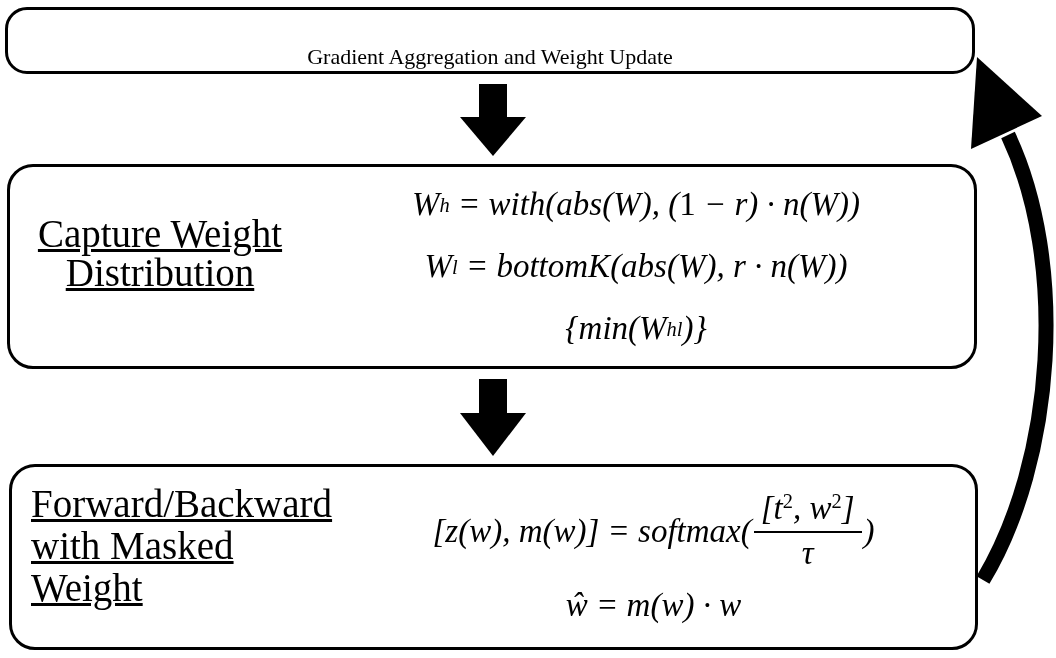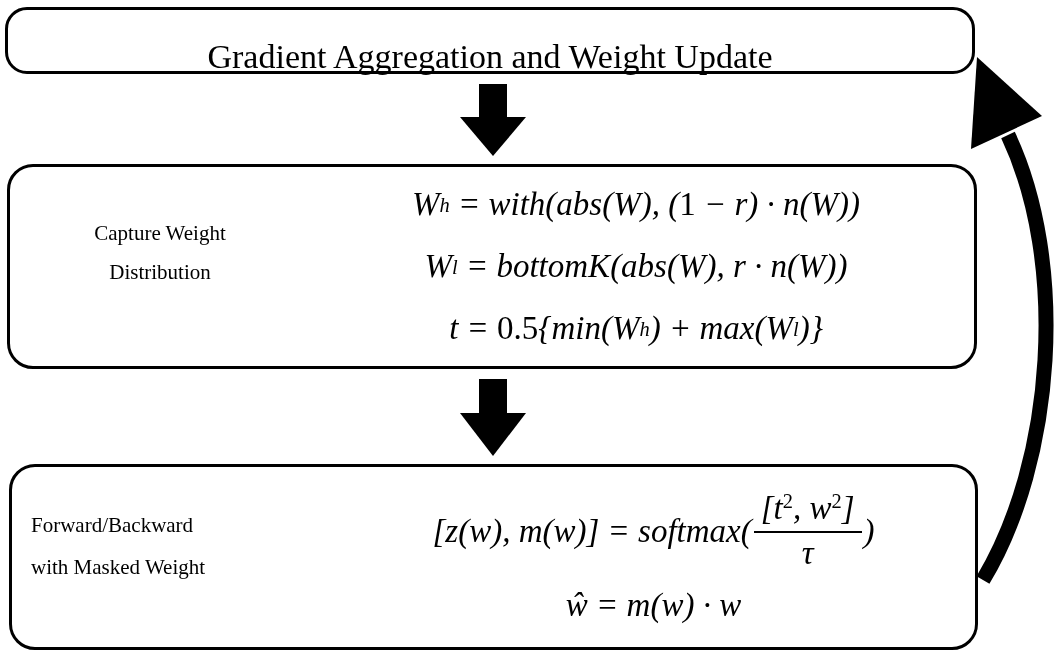--- a/index.html
+++ b/index.html
@@ -24,32 +24,32 @@
     background: #ffffff;
     border: 3px solid #000000;
     display: flex;
     z-index: 2;
   }
   .top-box {
     left: 5px; top: 7px; width: 970px; height: 67px;
     border-radius: 22px;
     align-items: center; justify-content: center;
   }
-  .box-title { font-size: 34px; white-space: nowrap; margin-top: 32px; }
+  .box-title { font-size: 22px; white-space: nowrap; margin-top: 32px; }
   .middle-box {
     left: 7px; top: 164px; width: 970px; height: 205px;
     border-radius: 26px;
     align-items: center;
   }
   .bottom-box {
     left: 9px; top: 464px; width: 969px; height: 186px;
     border-radius: 26px;
     align-items: center;
   }
-  .box-label { white-space: pre-line; font-size: 21px; }
+  .box-label { white-space: pre-line; font-size: 39px; text-decoration: underline; }
   .middle-box .box-label {
     width: 300px; text-align: center; line-height: 39px; margin-top: -27px;
     flex: none;
   }
   .bottom-box .box-label {
     width: 332px; text-align: left; line-height: 42px; margin-top: -22px;
     padding-left: 19px; flex: none;
   }
   .formula-col {
     flex: 1;
@@ -107,21 +107,21 @@
   <div class="box top-box">
     <span class="box-title">Gradient Aggregation and Weight Update</span>
   </div>
 
   <div class="box middle-box">
     <div class="box-label">Capture Weight
 Distribution</div>
     <div class="formula-col">
       <div class="math-row"><span><span>W</span></span><sub><span><span>h</span></span></sub><span><span> = with(abs(W), (</span><span class="rm">1</span><span> − r) · n(W))</span></span></div>
       <div class="math-row"><span><span>W</span></span><sub><span><span>l</span></span></sub><span><span> = bottomK(abs(W), r · n(W))</span></span></div>
-      <div class="math-row"><span><span>t = </span><span class="rm">0.5</span></span>{<span><span>min(W</span></span><sub><span><span>h</span></span></sub><span><span>) + max(W</span></span><sub><span><span>l</span></span></sub><span><span>)</span></span>}</div>
+      <div class="math-row">{<span><span>min(W</span></span><sub><span><span>h</span></span></sub><sub><span><span>l</span></span></sub><span><span>)</span></span>}</div>
     </div>
   </div>
 
   <div class="box bottom-box">
     <div class="box-label">Forward/Backward
 with Masked Weight</div>
     <div class="formula-col">
       <div class="math-row math-row-main"><span><span>[z(w), m(w)] = softmax(</span></span><span class="frac"><span class="num"><span><span>[t</span></span><sup><span><span class="rm">2</span></span></sup><span><span>, w</span></span><sup><span><span class="rm">2</span></span></sup><span><span>]</span></span></span><span class="den"><span><span>τ</span></span></span></span><span><span>)</span></span></div>
       <div class="math-row math-row-sub"><span><span>ŵ = m(w) · w</span></span></div>
     </div>

